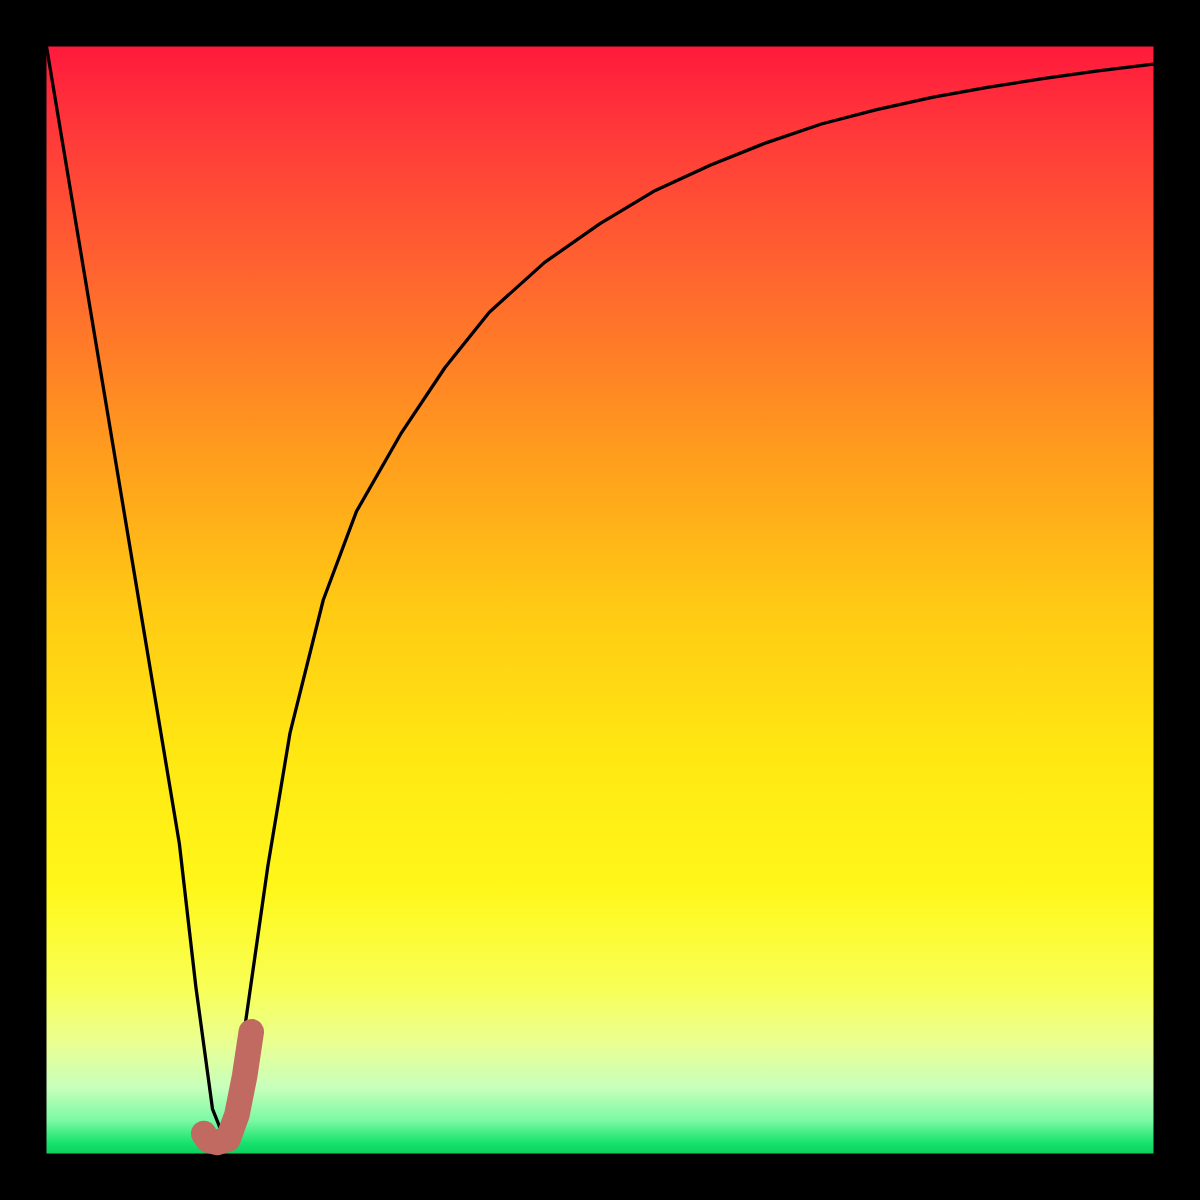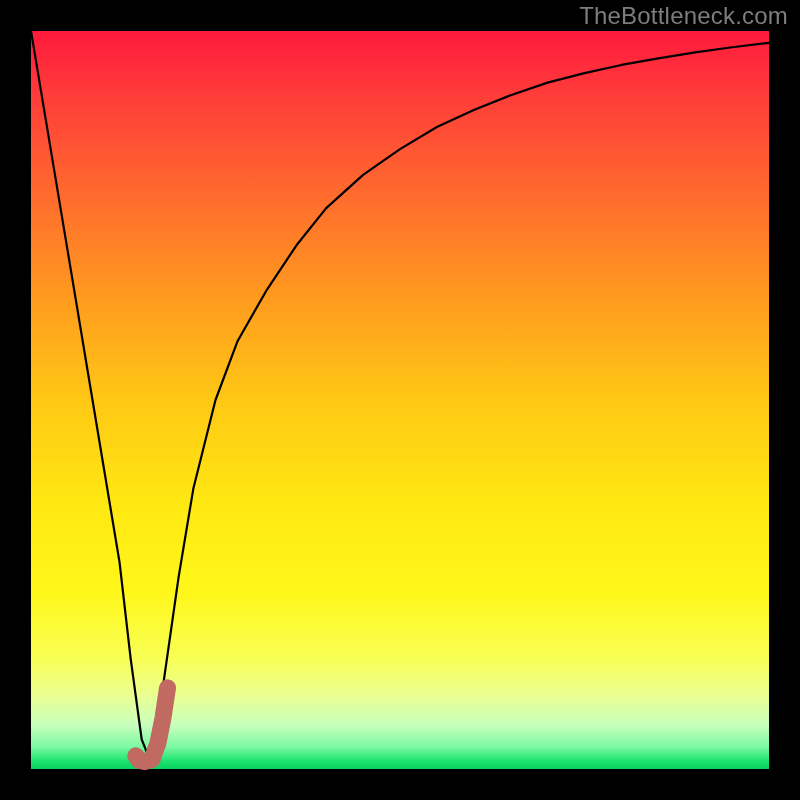--- a/index.html
+++ b/index.html
@@ -64,14 +64,13 @@
 <body>
 
 <div class="frame">
   <div class="plot"></div>
 
   <svg class="overlay" viewBox="0 0 738 738" preserveAspectRatio="none">
     <path id="curve-path" fill="none" stroke="#000000" stroke-width="2.2" stroke-linejoin="round" stroke-linecap="round" d="M0.00 0.00 L14.76 88.56 L29.52 177.12 L44.28 265.68 L59.04 354.24 L73.80 442.80 L88.56 531.36 L99.63 627.30 L110.70 708.48 L118.08 726.93 L125.46 708.48 L132.84 649.44 L147.60 546.12 L162.36 457.56 L184.50 369.00 L206.64 309.96 L236.16 258.30 L265.68 214.02 L295.20 177.12 L332.10 143.91 L369.00 118.08 L405.90 95.94 L442.80 78.97 L479.70 64.21 L516.60 51.66 L553.50 42.07 L590.40 33.95 L627.30 27.31 L664.20 21.40 L701.10 16.24 L738.00 11.81"></path>
     <path id="marker-path" fill="none" stroke="#c06a62" stroke-width="17" stroke-linejoin="round" stroke-linecap="round" d="M104.80 724.72 L107.75 729.14 L113.65 730.62 L121.03 728.41 L126.94 712.17 L132.10 686.34 L136.53 656.82"></path>
   </svg>
 
-  <div class="watermark">TheBottleneck.com</div>
 </div>
 
 </body></html>

